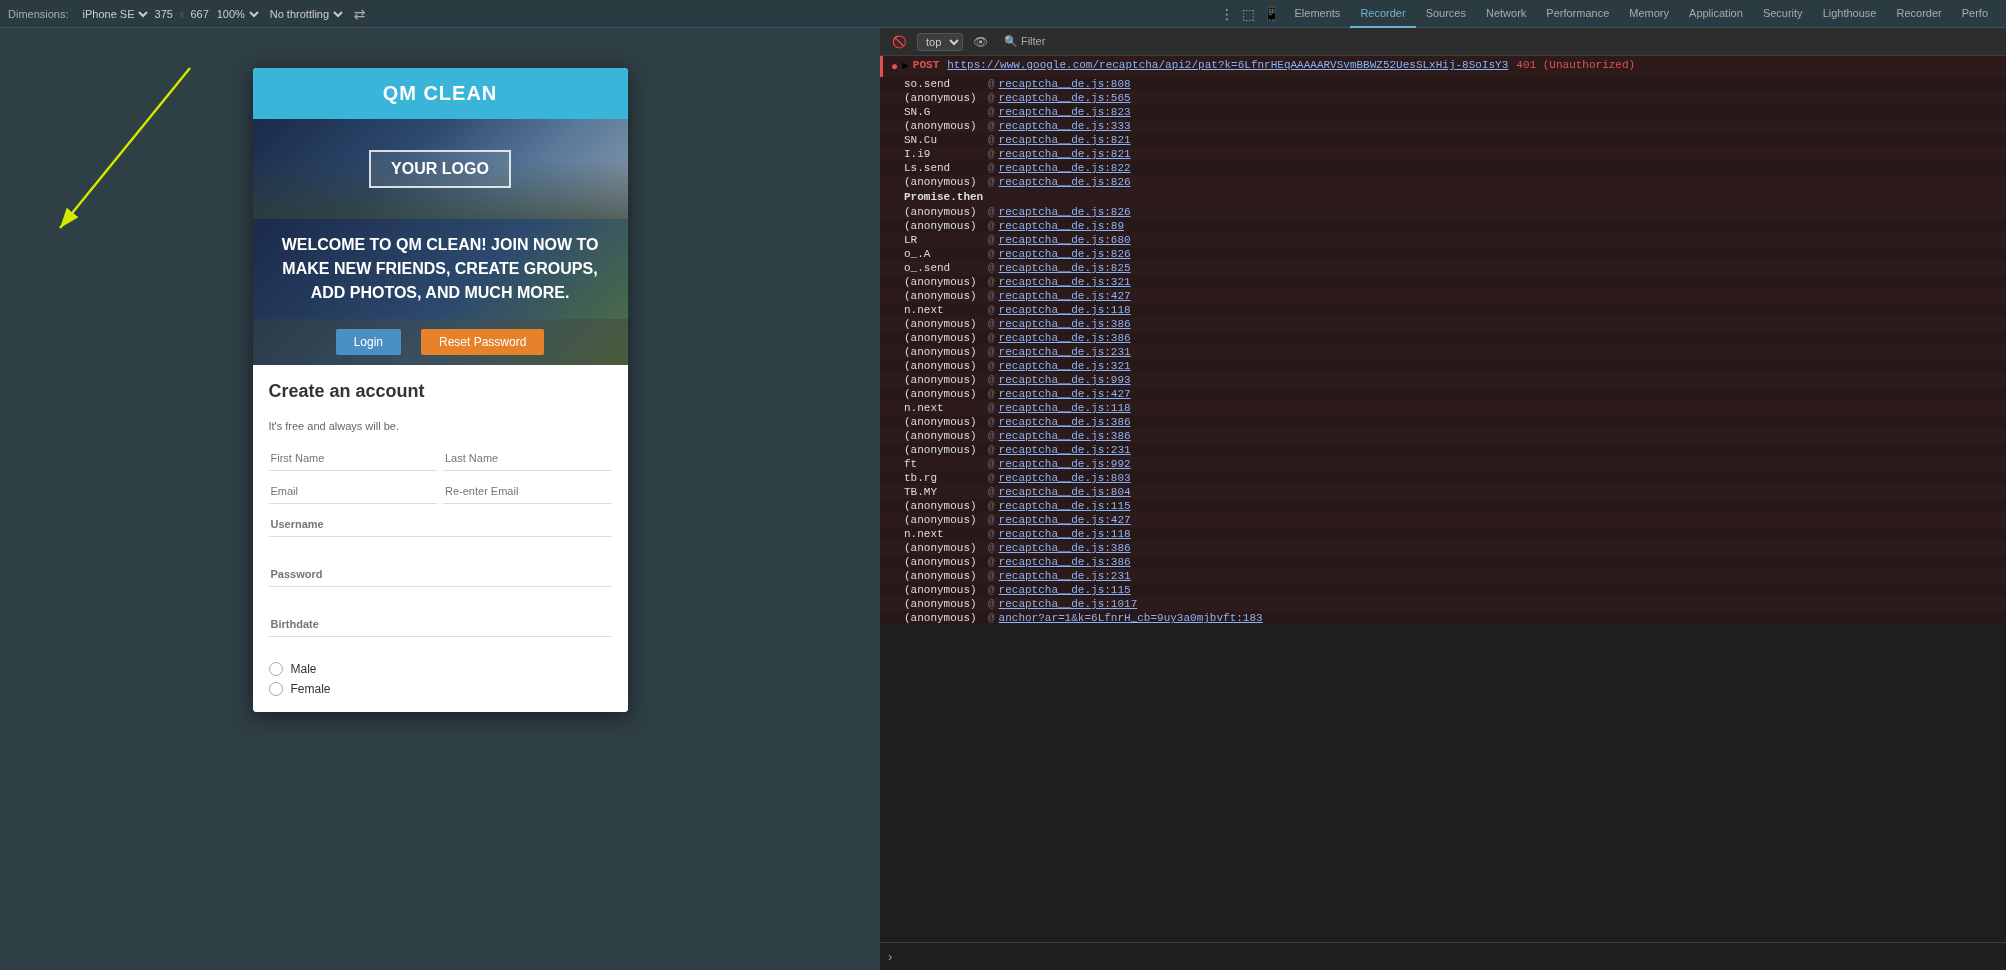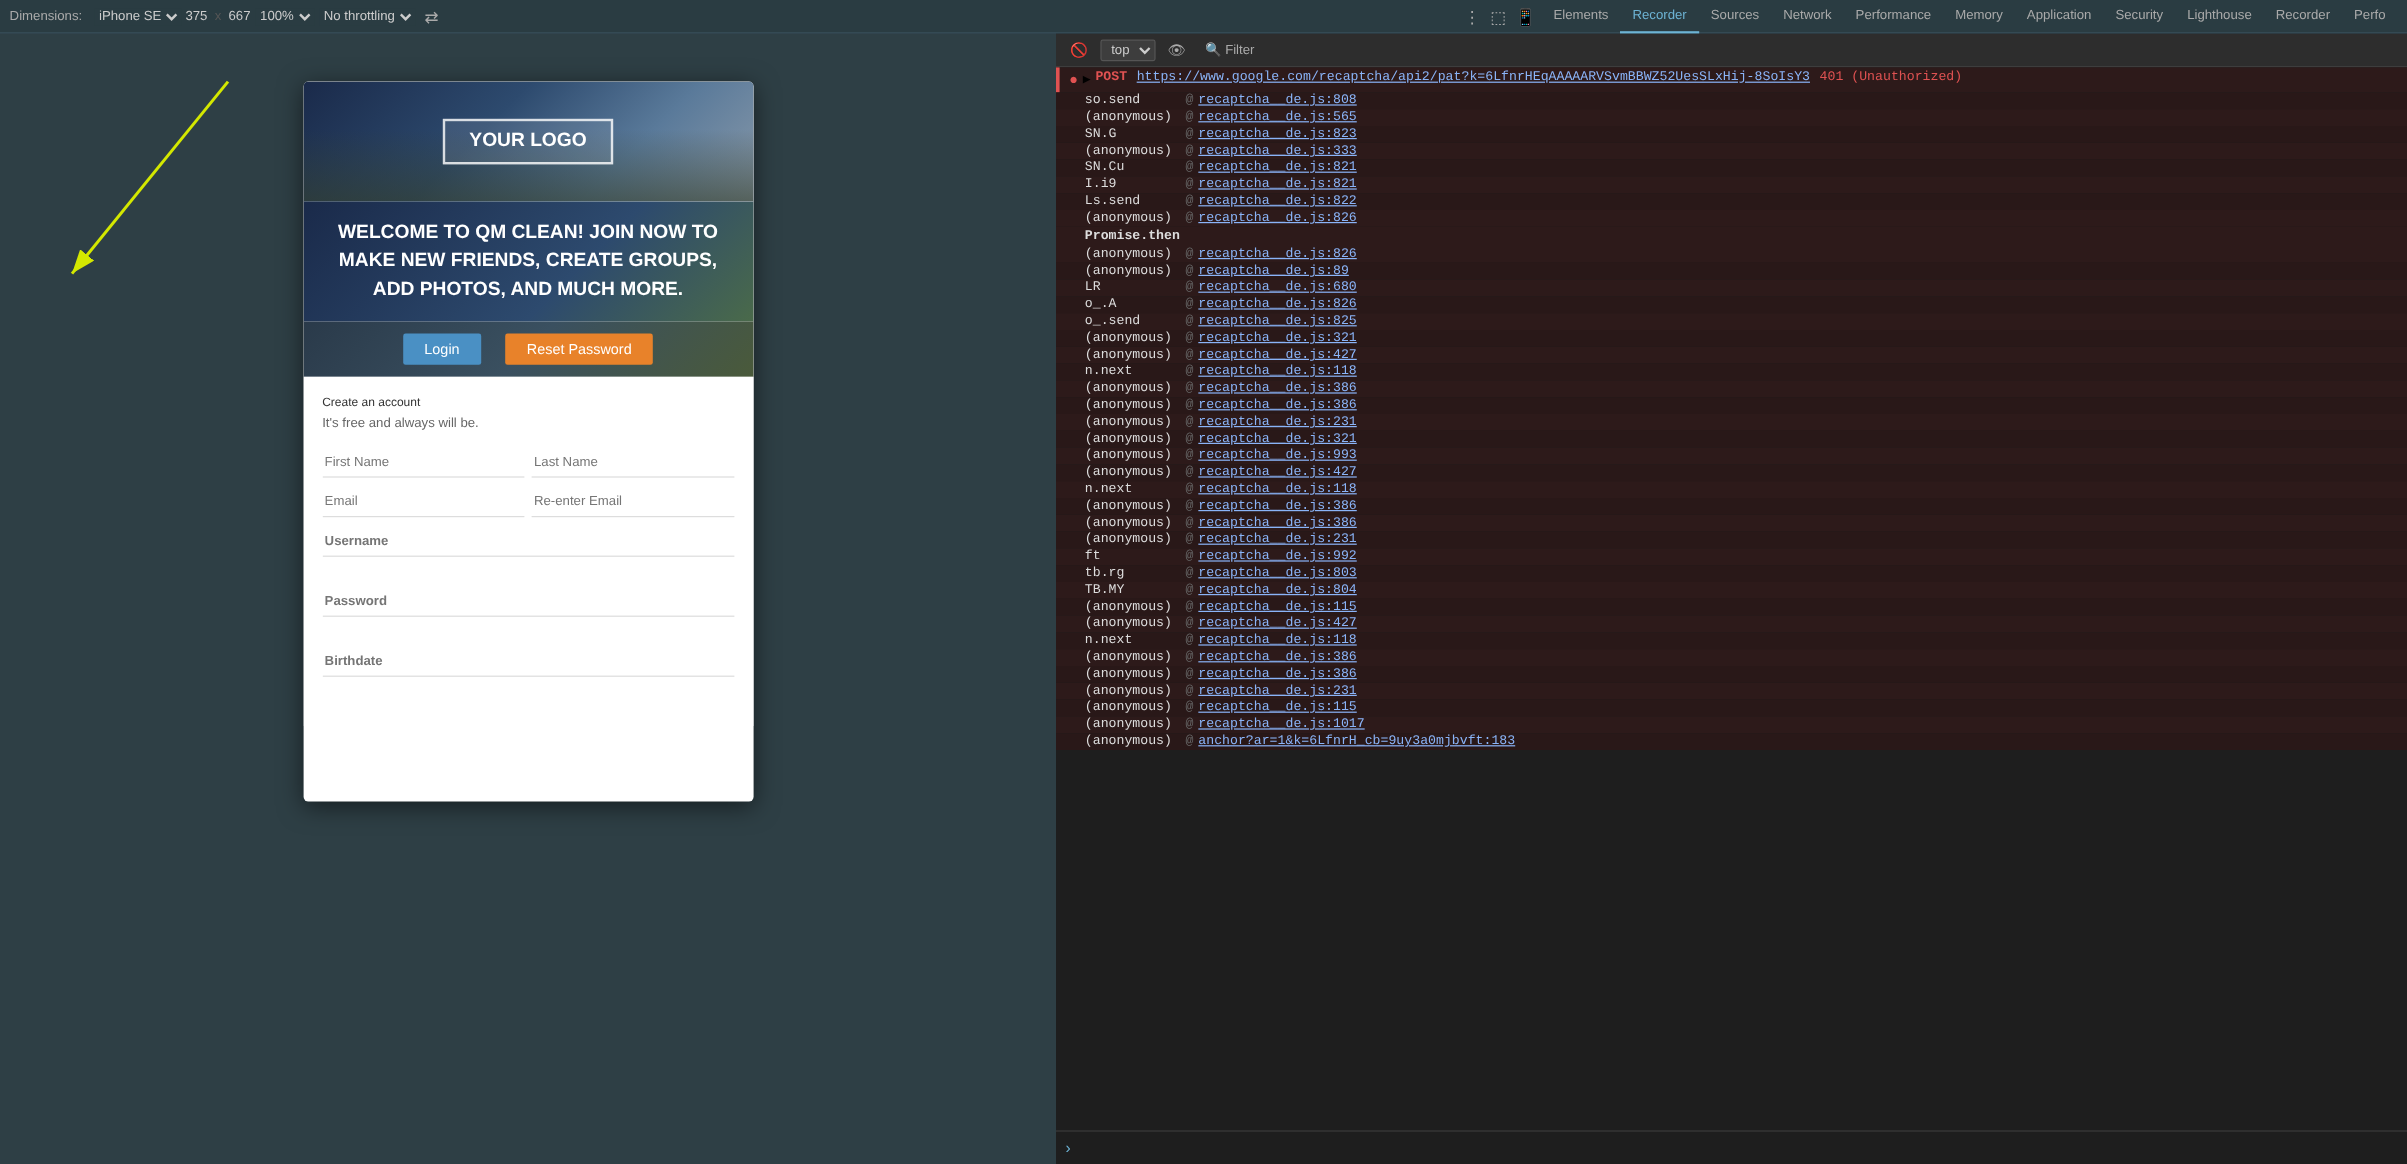--- a/index.html
+++ b/index.html
@@ -209,23 +209,23 @@
       cursor: pointer;
       border-radius: 2px;
     }
 
     
     .reg-form {
       background: white;
       padding: 16px;
     }
     .reg-form h3 {
-      font-size: 10px;
-      font-weight: normal;
-      margin-bottom: 6px;
+      font-size: 18px;
+      font-weight: bold;
+      margin-bottom: 18px;
       color: #333;
     }
     .reg-form p {
       font-size: 11px;
       color: #666;
       margin-bottom: 14px;
     }
     .form-row {
       display: flex;
       gap: 6px;
@@ -502,20 +502,23 @@
       <defs>
         <marker id="arrowhead2" markerWidth="8" markerHeight="6" refX="8" refY="3" orient="auto">
           <polygon points="0 0, 8 3, 0 6" fill="#d4e800"></polygon>
         </marker>
       </defs>
       <line x1="280" y1="10" x2="40" y2="230" stroke="#d4e800" stroke-width="2.5" marker-end="url(#arrowhead2)"></line>
     </svg>
 
     <div class="phone-frame">
 
+      <div class="qm-header">
+        <span>QM CLEAN</span>
+      </div>
 
       <div class="hero-area">
         <div class="logo-box">
           <span>YOUR LOGO</span>
         </div>
       </div>
 
       <div class="welcome-section">
         <span>WELCOME TO QM CLEAN! JOIN NOW TO MAKE NEW FRIENDS, CREATE GROUPS, ADD PHOTOS, AND MUCH MORE.</span>
       </div>
@@ -536,20 +539,30 @@
 
         <div class="form-row">
           <input class="form-input" type="email" placeholder="Email" style="">
           <input class="form-input" type="email" placeholder="Re-enter Email" style="">
         </div>
 
         <input class="form-input-full" type="text" placeholder="Username" style="">
         <input class="form-input-full" type="password" placeholder="Password" style="">
         <input class="form-input-full" type="text" placeholder="Birthdate" style="">
 
+        <div class="gender-row">
+          <label class="gender-option">
+            <span class="gender-radio"></span>
+            <span>Male</span>
+          </label>
+          <label class="gender-option">
+            <span class="gender-radio"></span>
+            <span>Female</span>
+          </label>
+        </div>
       </div>
     </div>
   </div>
 
   <div class="devtools-right">
 
     <div class="console-toolbar">
       <button class="icon-btn" title="Clear console">🚫</button>
       <select class="top-select">
         <option>top</option>

